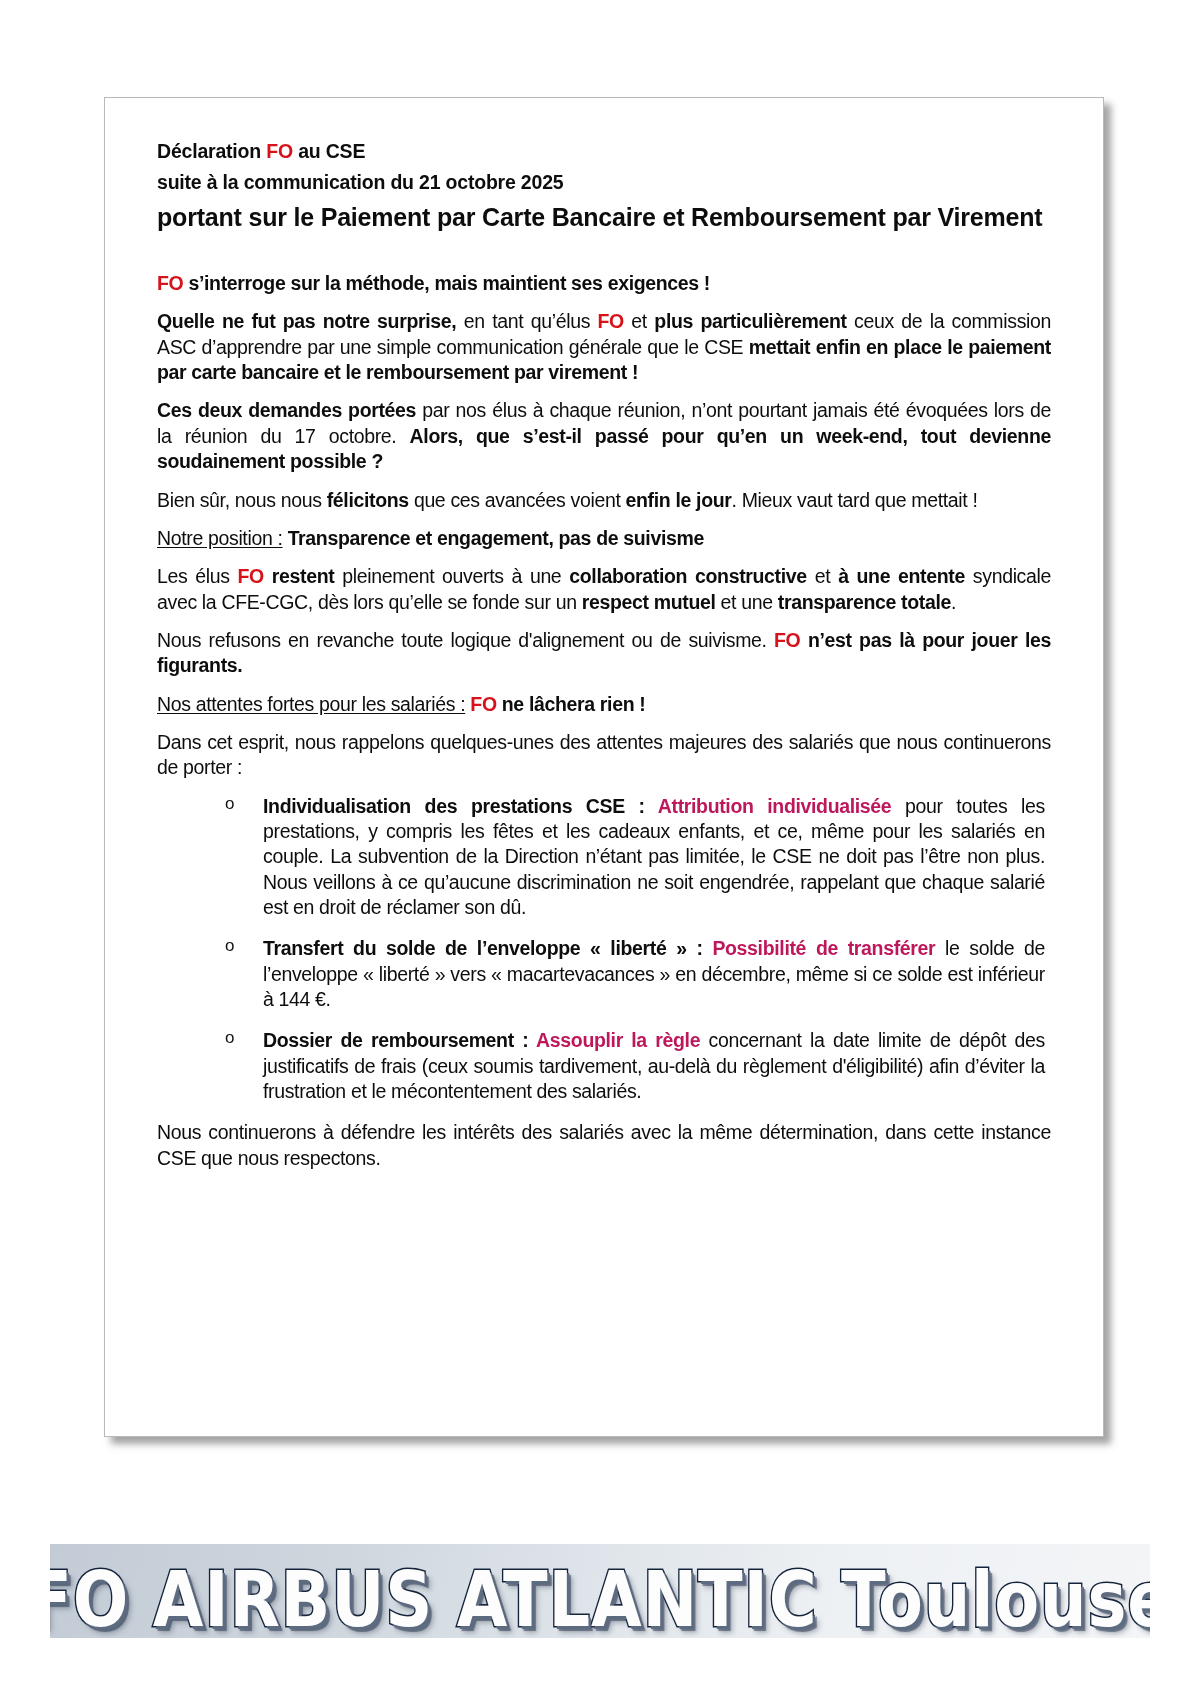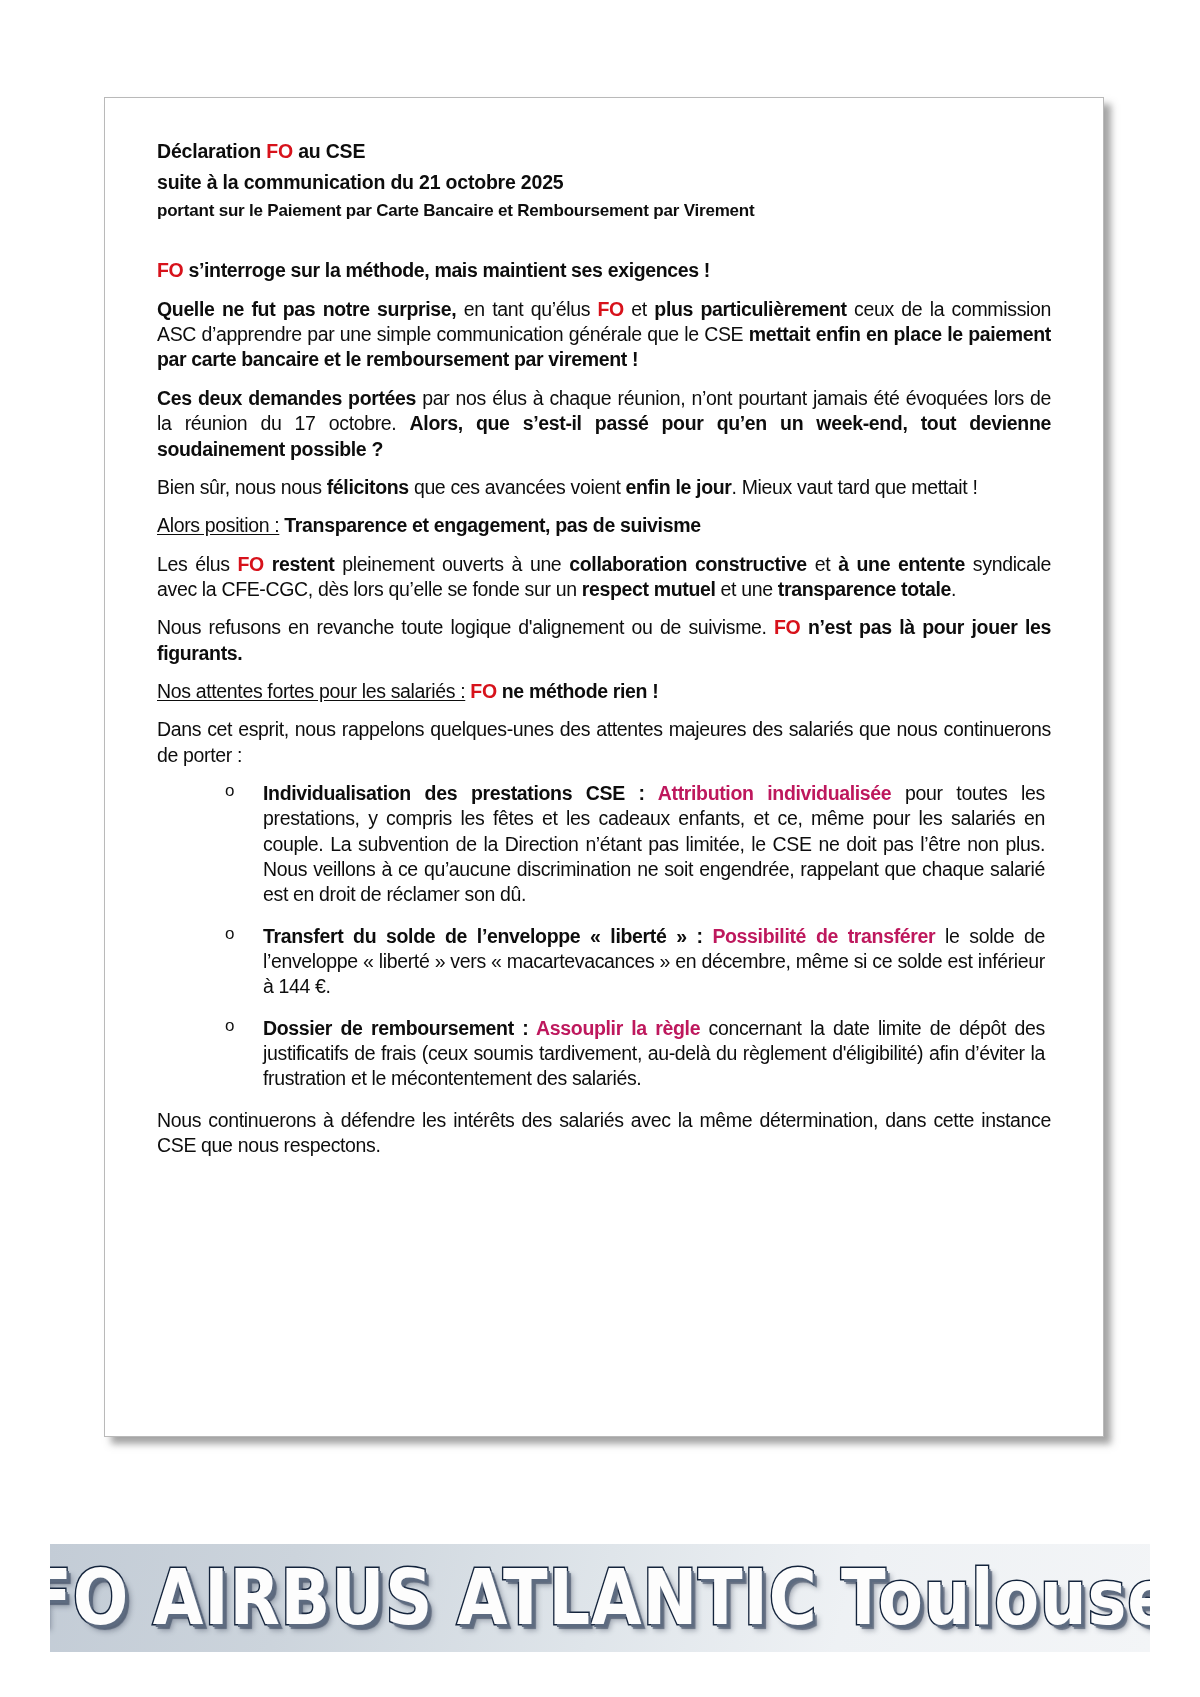--- a/index.html
+++ b/index.html
@@ -46,21 +46,21 @@
   }
 
   .title-block {
     text-align: left;
     font-weight: bold;
     font-size: 19.5px;
     line-height: 1.58;
     letter-spacing: -0.2px;
   }
   .title-line { display: block; }
-  .title-line.l3 { font-size: 17px; }
+  .title-line.l3 { font-size: 25px; }
 
   .gap-after-title { height: 34px; }
 
   p.para {
     margin: 0 0 13px 0;
     text-align: justify;
     text-justify: inter-word;
   }
 
   .b { font-weight: bold; }
@@ -101,24 +101,24 @@
     text-justify: inter-word;
     line-height: 1.32;
   }
 
   
   .banner {
     position: absolute;
     left: 50px;
     top: 1544px;
     width: 1100px;
-    height: 108px;
+    height: 94px;
     background: linear-gradient(105deg, #c3ccd6 0%, #ccd4dc 22%, #dfe5ea 50%, #eef1f4 72%, #f3f5f7 100%);
     display: flex;
-    align-items: center;
+    align-items: flex-end;
     justify-content: center;
     overflow: hidden;
   }
 
   .banner-text {
     font-family: "DejaVu Sans", sans-serif;
     font-weight: bold;
     font-size: 76px;
     line-height: 1;
     letter-spacing: 1px;
@@ -152,24 +152,24 @@
       <div class="gap-after-title"></div>
 
       <p class="para lead">
         <span class="fo">FO</span><span class="b"> s’interroge sur la méthode, mais maintient ses exigences !</span>
       </p>
 
       <div id="paragraphs">
           <p class="para"><span class="b">Quelle ne fut pas notre surprise,</span><span> en tant qu’élus </span><span class="fo">FO</span><span> et </span><span class="b">plus particulièrement</span><span> ceux de la commission ASC d’apprendre par une simple communication générale que le CSE </span><span class="b">mettait enfin en place le paiement par carte bancaire et le remboursement par virement !</span></p>
           <p class="para"><span class="b">Ces deux demandes portées</span><span> par nos élus à chaque réunion, n’ont pourtant jamais été évoquées lors de la réunion du 17 octobre. </span><span class="b">Alors, que s’est-il passé pour qu’en un week-end, tout devienne soudainement possible ?</span></p>
           <p class="para"><span>Bien sûr, nous nous </span><span class="b">félicitons</span><span> que ces avancées voient </span><span class="b">enfin le jour</span><span>. Mieux vaut tard que mettait !</span></p>
-          <p class="para"><span class="u">Alors position :</span><span class="b"> Transparence et engagement, pas de suivisme</span></p>
+          <p class="para"><span class="u">Notre position :</span><span class="b"> Transparence et engagement, pas de suivisme</span></p>
           <p class="para"><span>Les élus </span><span class="fo">FO</span><span class="b"> restent</span><span> pleinement ouverts à une </span><span class="b">collaboration constructive</span><span> et </span><span class="b">à une entente</span><span> syndicale avec la CFE-CGC, dès lors qu’elle se fonde sur un </span><span class="b">respect mutuel</span><span> et une </span><span class="b">transparence totale</span><span>.</span></p>
           <p class="para"><span>Nous refusons en revanche toute logique d'alignement ou de suivisme. </span><span class="fo">FO</span><span class="b"> n’est pas là pour jouer les figurants.</span></p>
-          <p class="para"><span class="u">Nos attentes fortes pour les salariés :</span><span> </span><span class="fo">FO</span><span class="b"> ne méthode rien !</span></p>
+          <p class="para"><span class="u">Nos attentes fortes pour les salariés :</span><span> </span><span class="fo">FO</span><span class="b"> ne lâchera rien !</span></p>
           <p class="para"><span>Dans cet esprit, nous rappelons quelques-unes des attentes majeures des salariés que nous continuerons de porter :</span></p>
         </div>
 
       <ul class="bullets" id="bullets">
           <li><span class="b">Individualisation des prestations CSE : </span><span class="red">Attribution individualisée</span><span> pour toutes les prestations, y compris les fêtes et les cadeaux enfants, et ce, même pour les salariés en couple. La subvention de la Direction n’étant pas limitée, le CSE ne doit pas l’être non plus. Nous veillons à ce qu’aucune discrimination ne soit engendrée, rappelant que chaque salarié est en droit de réclamer son dû.</span></li>
           <li><span class="b">Transfert du solde de l’enveloppe « liberté » : </span><span class="red">Possibilité de transférer</span><span> le solde de l’enveloppe « liberté » vers « macartevacances » en décembre, même si ce solde est inférieur à 144 €.</span></li>
           <li><span class="b">Dossier de remboursement : </span><span class="red">Assouplir la règle</span><span> concernant la date limite de dépôt des justificatifs de frais (ceux soumis tardivement, au-delà du règlement d'éligibilité) afin d’éviter la frustration et le mécontentement des salariés.</span></li>
         </ul>
 
       <p class="para closing">Nous continuerons à défendre les intérêts des salariés avec la même détermination, dans cette instance CSE que nous respectons.</p>

